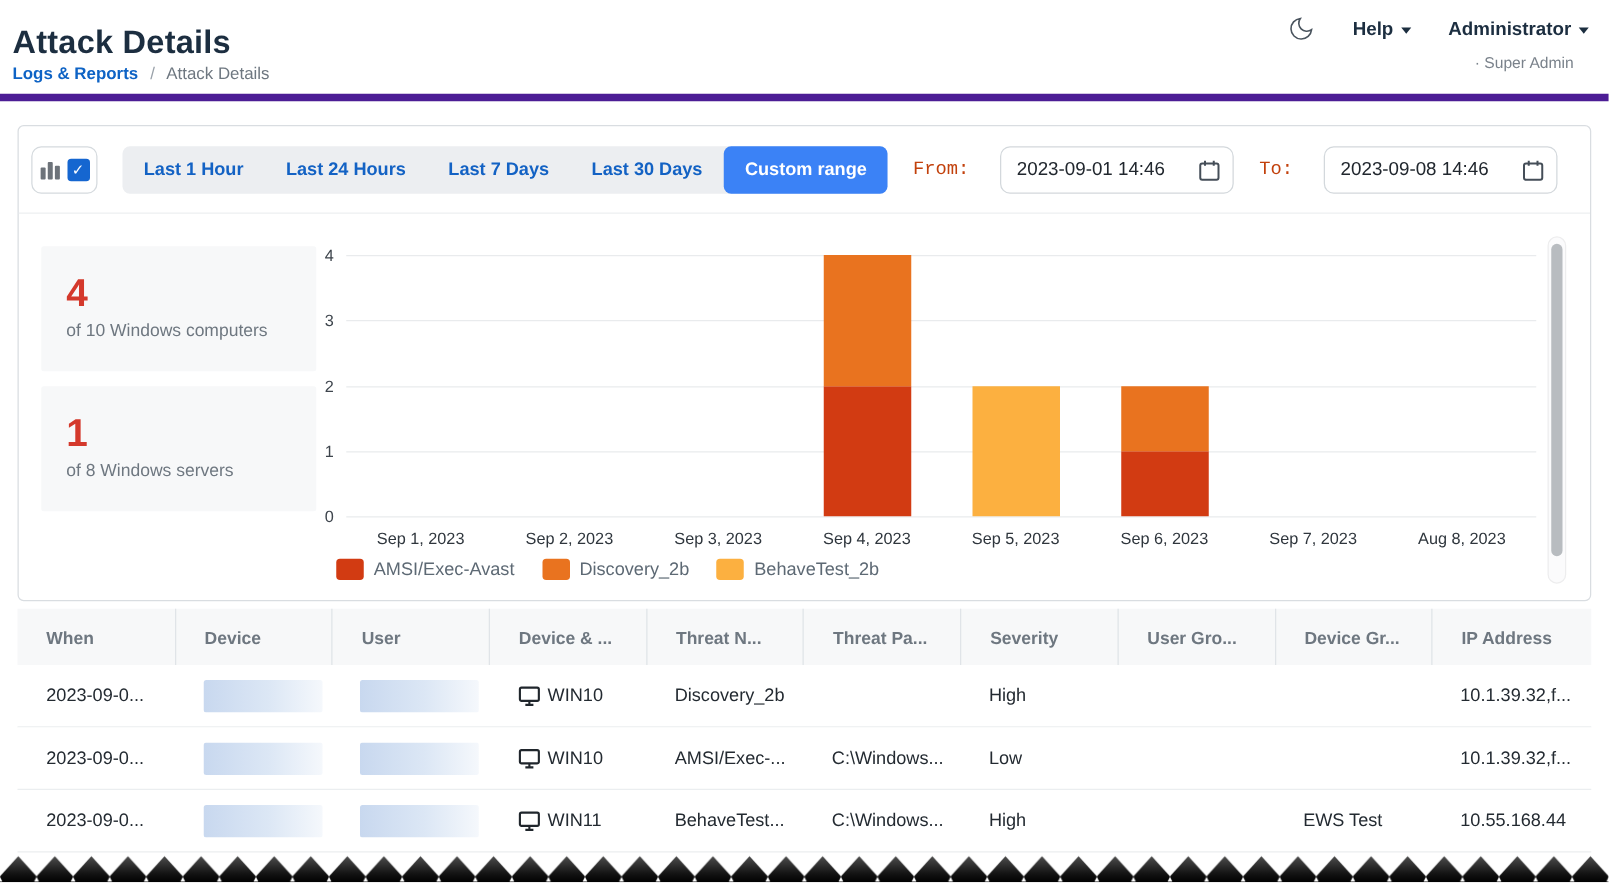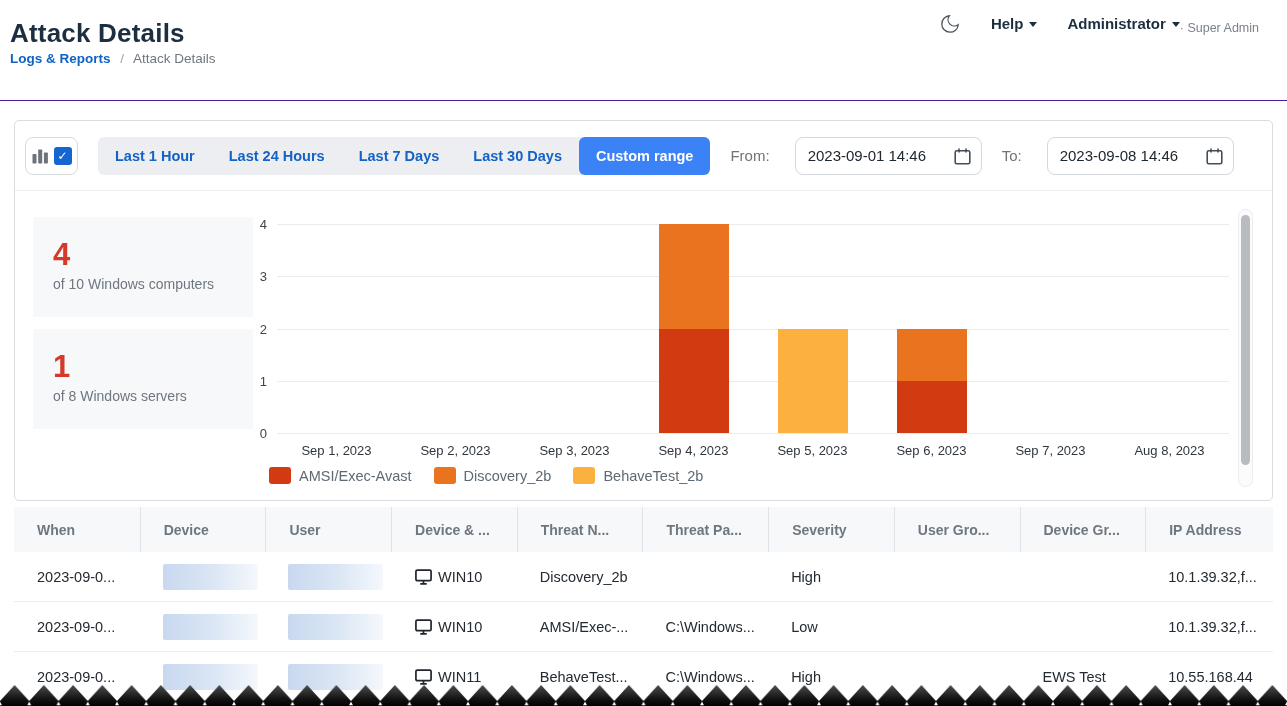--- a/index.html
+++ b/index.html
@@ -1,46 +1,46 @@
 <!DOCTYPE html>
 <html><head>
 <meta charset="utf-8">
 <style>
   * { box-sizing: border-box; margin: 0; padding: 0; }
   html,body { width:1287px; height:706px; overflow:hidden; background:#fff;
     font-family:"Liberation Sans","DejaVu Sans",sans-serif; color:#20262c; position:relative; }
 
   
-  .app-header { height:101px; border-bottom:1px solid #4c1d95; position:relative; }
+  .app-header { height:81px; border-bottom:6px solid #4c1d95; position:relative; }
   .page-title { position:absolute; left:10px; top:18px; font-size:26px; font-weight:700; color:#1c2e40; letter-spacing:.2px; }
   .breadcrumb { position:absolute; left:10px; top:51px; font-size:13.5px; }
   .crumb-link { color:#0e63c5; font-weight:600; text-decoration:none; cursor:pointer; }
   .crumb-sep { color:#9aa2aa; margin:0 6px; }
   .crumb-current { color:#6e7780; }
-  .header-right { position:absolute; right:16px; top:12px; display:flex; flex-direction:row; }
+  .header-right { position:absolute; right:16px; top:12px; display:flex; flex-direction:column; align-items:flex-end; }
   .header-row { display:flex; align-items:center; gap:30px; }
   .icon-moon { width:22px; height:22px; cursor:pointer; display:flex; align-items:center; }
   .menu-link { font-size:15px; font-weight:700; color:#1c2e40; cursor:pointer; display:flex; align-items:center; gap:6px; }
   .caret { width:0; height:0; border-left:4.5px solid transparent; border-right:4.5px solid transparent; border-top:5px solid #1c2e40; margin-top:2px; }
   .sub-role { margin-top:9px; margin-right:12px; font-size:12.5px; color:#7a828b; }
 
   
   .panel { margin:19px 14px 0; width:1259px; height:381px; border:1px solid #d9dde1; border-radius:5px; background:#fff; }
 
   .toolbar { display:flex; align-items:center; height:70px; padding:0 10px; gap:20px; border-bottom:1px solid #edeff1; }
   .icon-btn { width:53px; height:38px; border:1px solid #d5dade; border-radius:8px; background:#fff;
     display:flex; align-items:center; justify-content:center; gap:5px; cursor:pointer; }
   .chk { width:18px; height:18px; background:#1566d0; border-radius:3px; color:#fff; font-size:12px; font-weight:700;
     display:flex; align-items:center; justify-content:center; }
   .range-group { display:flex; align-items:stretch; background:#eceef1; border-radius:6px; height:38px; }
   .range-btn { display:flex; align-items:center; padding:0 17px; font-size:14.5px; font-weight:700; color:#1362c4;
     cursor:pointer; border-radius:6px; background:transparent; border:none; font-family:inherit; }
   .range-btn.active { background:#3b82f6; color:#fff; }
   .date-field { display:flex; align-items:center; gap:10px; }
-  .date-label { font-size:15px; color:#737373; }
+  .date-label { font-size:15px; color:#c2410c;font-family:Liberation Mono, monospace; }
   .date-input-wrap { position:relative; }
   .date-input { width:187px; height:38px; border:1px solid #d3d8dc; border-radius:8px; padding:0 38px 0 12px;
     font-size:15px; color:#21272e; font-family:inherit; background:#fff;margin-left:15px; }
   .cal-icon { position:absolute; right:10px; top:10px; pointer-events:none; }
 
   
   .chart-section { position:relative; height:310px; }
   .stat-card { position:absolute; left:18px; width:220px; height:100px; background:#f7f8f9; border-radius:2px; padding:22px 0 0 20px; }
   .stat-card.second { top:138px; } .stat-card.first { top:26px; }
   .stat-value { font-size:31px; font-weight:700; color:#d4392c; line-height:1.05; }

